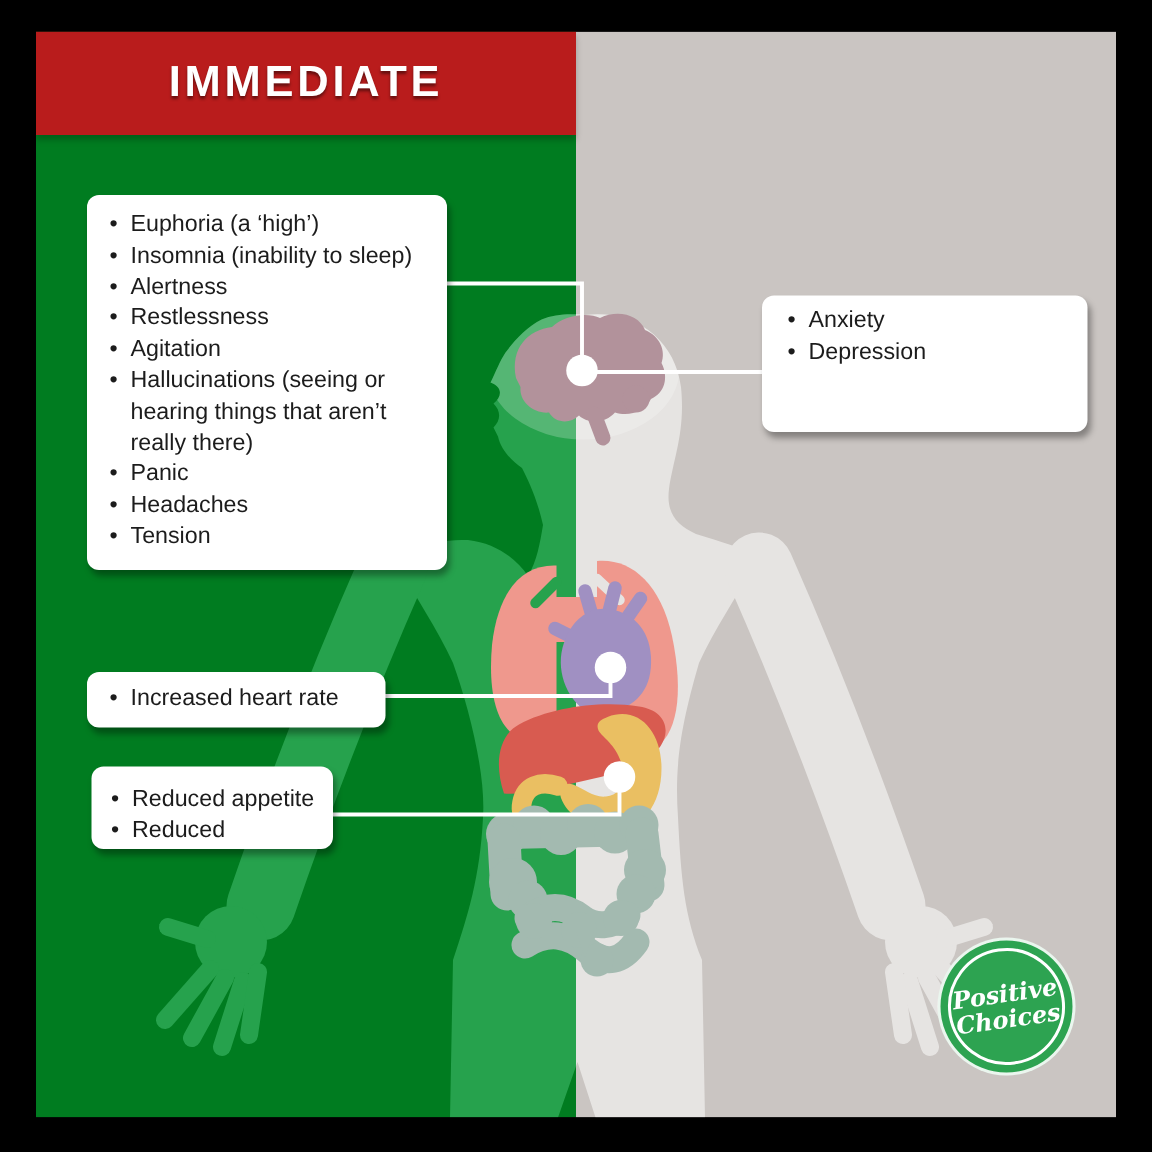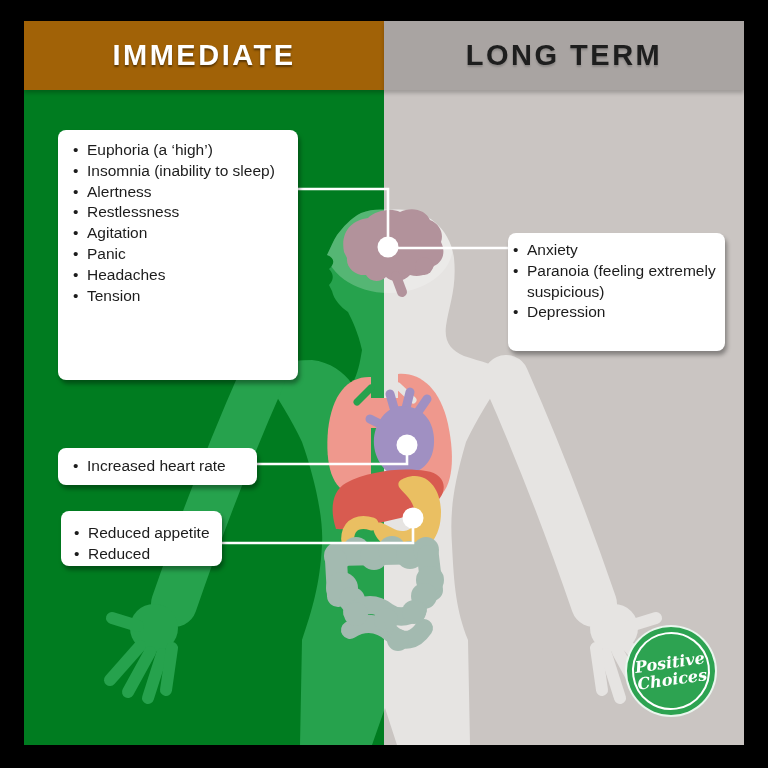--- a/index.html
+++ b/index.html
@@ -4,30 +4,30 @@
 <style>
   html,body{margin:0;padding:0;background:#000;}
   .stage{position:relative;width:768px;height:768px;background:#000;overflow:hidden;
          font-family:"Liberation Sans",sans-serif;}
   .content{position:absolute;left:24px;top:21px;width:720px;height:724px;overflow:hidden;}
   .layer-svg{position:absolute;left:0;top:0;}
   
   .hdr{position:absolute;top:0;height:69px;display:flex;align-items:center;justify-content:center;
        font-size:29px;font-weight:bold;letter-spacing:2.5px;z-index:2;
        box-shadow:0 3px 4px rgba(0,0,0,0.22);}
-  .hdr-left{left:0;width:360px;background:#a16207;color:#ffffff;text-shadow:0 2px 2px rgba(0,0,0,0.45);}
+  .hdr-left{left:0;width:360px;background:#b91c1c;color:#ffffff;text-shadow:0 2px 2px rgba(0,0,0,0.45);}
   .hdr-right{left:360px;width:360px;background:#a9a4a2;color:#1e1e1e;text-shadow:0 2px 2px rgba(0,0,0,0.18);}
   
   .box{position:absolute;background:#ffffff;border-radius:8px;z-index:3;
        box-shadow:2px 4px 4px rgba(0,0,0,0.35);color:#1c1c1c;}
   .box ul{margin:0;padding:0;list-style:none;font-size:15.5px;line-height:20.8px;}
   .box li{position:relative;padding-left:15px;}
   .box li::before{content:"\2022";position:absolute;left:1px;}
   .box-brain-imm{left:34px;top:109px;width:240px;height:250px;padding:10px 10px 0 14px;box-sizing:border-box;}
-  .box-brain-lt{left:484px;top:176px;width:217px;height:118px;padding:7px 8px 0 4px;box-sizing:border-box;margin-top:36px;}
+  .box-brain-lt{left:484px;top:176px;width:217px;height:91px;padding:7px 8px 0 16px;box-sizing:border-box;}
   .box-heart{left:34px;top:427px;width:199px;height:37px;padding:8px 8px 0 14px;box-sizing:border-box;}
   .box-stomach{left:37px;top:490px;width:161px;height:55px;padding:12px 6px 0 12px;box-sizing:border-box;}
   
   .logo{position:absolute;left:601px;top:604px;width:92px;height:92px;border-radius:50%;
         background:#2da351;border:2px solid rgba(255,255,255,0.9);box-sizing:border-box;z-index:4;}
   .logo-ring{position:absolute;left:5px;top:5px;right:5px;bottom:5px;border:2.5px solid #ffffff;
         border-radius:50%;display:flex;flex-direction:column;align-items:center;justify-content:center;
         color:#ffffff;font-family:"DejaVu Serif",serif;font-style:italic;font-weight:bold;
         font-size:16px;line-height:17px;transform:rotate(-8deg);}
 </style>
@@ -161,40 +161,37 @@
       <g fill="#ffffff">
         <circle cx="388" cy="247" r="10.5"></circle>
         <circle cx="407" cy="445" r="10.5"></circle>
         <circle cx="413" cy="518" r="10.5"></circle>
       </g>
     </svg>
 
     <div class="hdr hdr-left">
       <span>IMMEDIATE</span>
     </div>
-    <div class="hdr hdr-right">
-      <span>LONG TERM</span>
-    </div>
 
     <div class="box box-brain-imm">
       <ul>
           <li>Euphoria (a ‘high’)</li>
           <li>Insomnia (inability to sleep)</li>
           <li>Alertness</li>
           <li>Restlessness</li>
           <li>Agitation</li>
+          <li>Hallucinations (seeing or hearing things that aren’t really there)</li>
           <li>Panic</li>
           <li>Headaches</li>
           <li>Tension</li>
         </ul>
     </div>
     <div class="box box-brain-lt">
       <ul>
           <li>Anxiety</li>
-          <li>Paranoia (feeling extremely suspicious)</li>
           <li>Depression</li>
         </ul>
     </div>
     <div class="box box-heart">
       <ul>
           <li>Increased heart rate</li>
         </ul>
     </div>
     <div class="box box-stomach">
       <ul>

